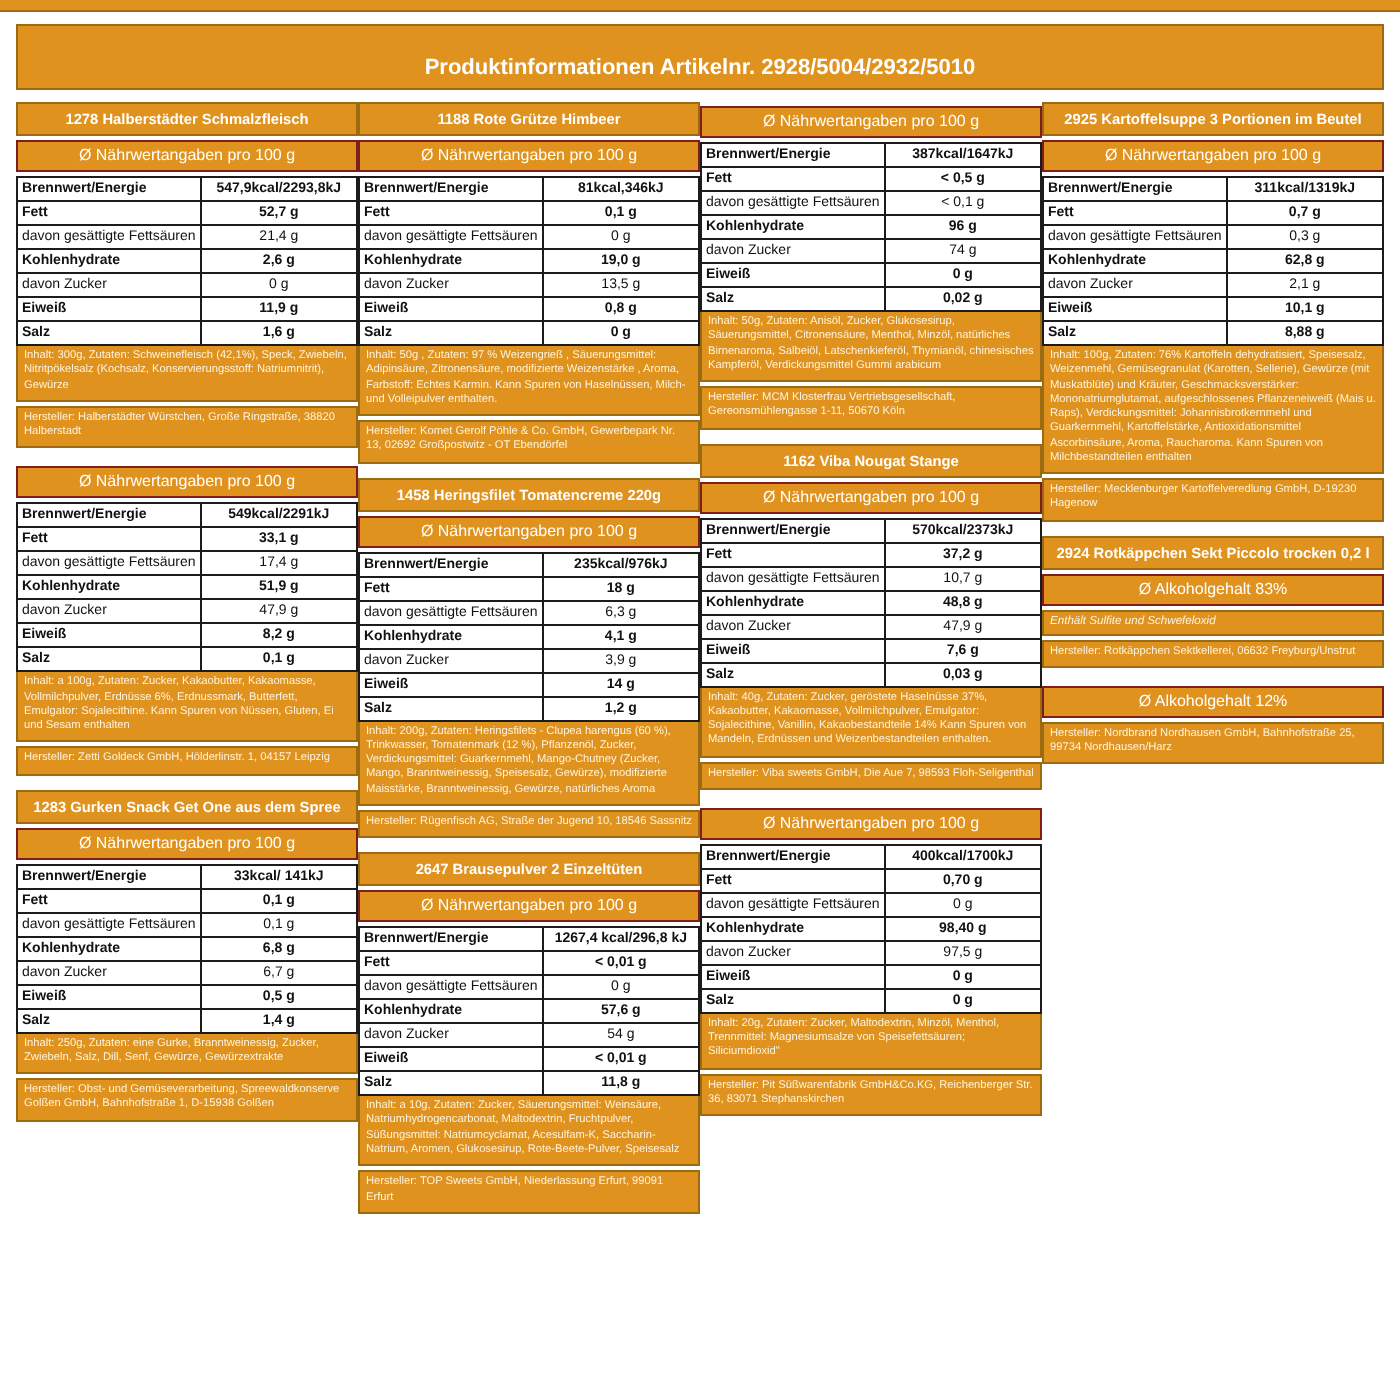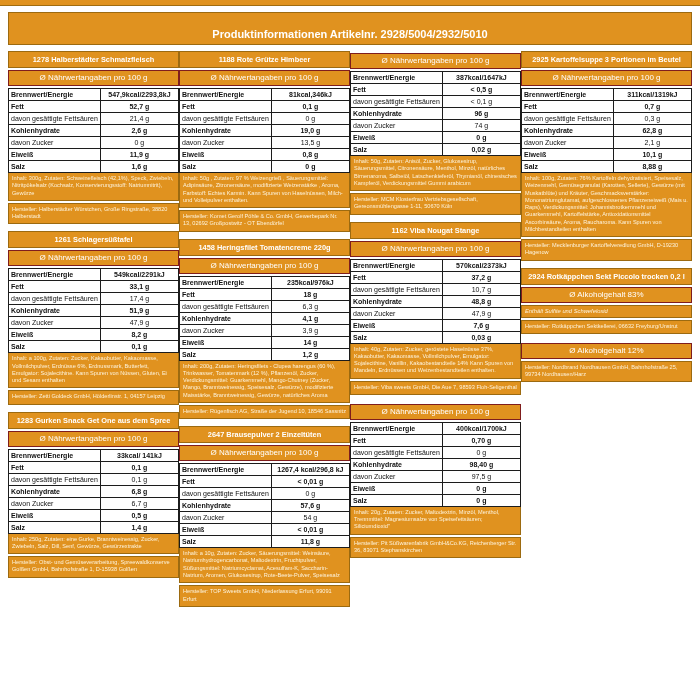--- a/index.html
+++ b/index.html
@@ -89,21 +89,20 @@
               <td>Salz</td>
               <td class="v">1,6 g</td>
             </tr>
       </tbody>
         </table>
       <div class="cinh">Inhalt: 300g, Zutaten: Schweinefleisch (42,1%), Speck, Zwiebeln, Nitritpökelsalz (Kochsalz, Konservierungsstoff: Natriumnitrit), Gewürze</div>
       <div class="cher">Hersteller: Halberstädter Würstchen, Große Ringstraße, 38820 Halberstadt</div>
     </div>
 
     <div class="card">
-      <div class="chead">1261 Schlagersüßtafel</div>
       <div class="csub">Ø Nährwertangaben pro 100 g</div>
       <table class="ntab">
         <tbody>
             <tr class="b">
               <td>Brennwert/Energie</td>
               <td class="v">549kcal/2291kJ</td>
             </tr>
         <tr class="b">
               <td>Fett</td>
               <td class="v">33,1 g</td>

